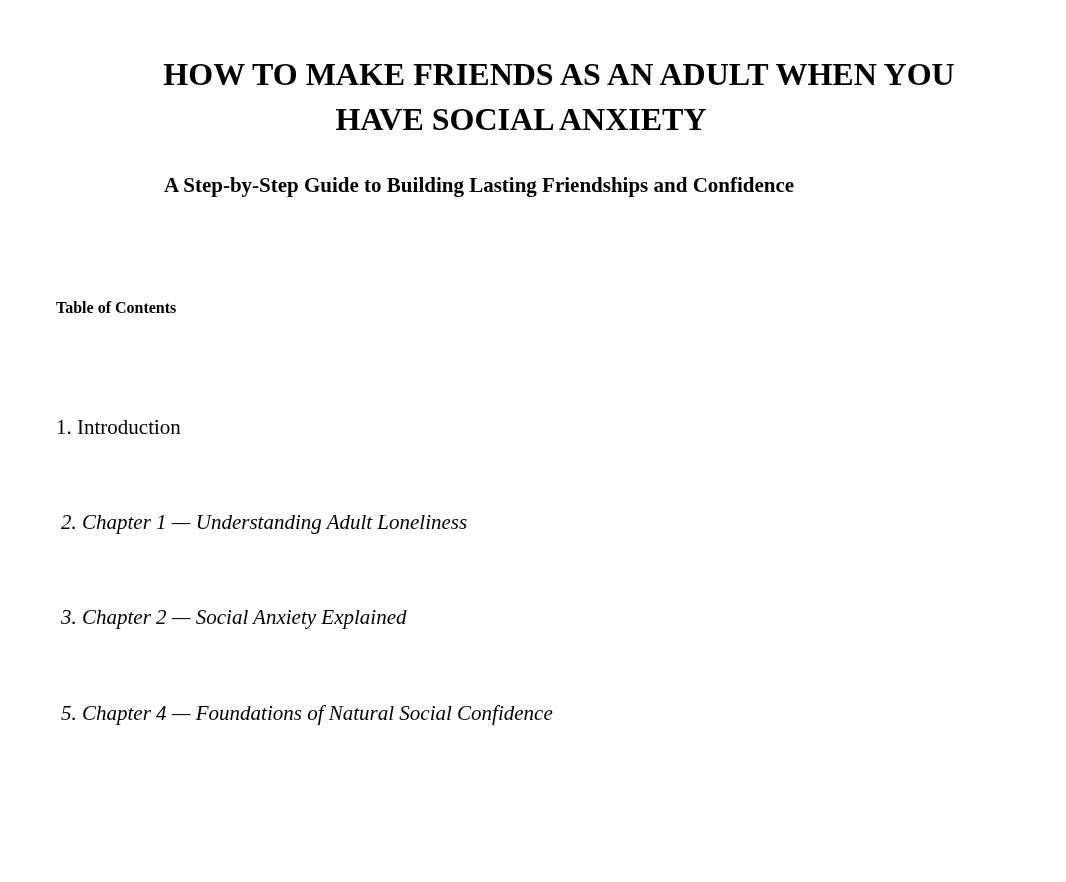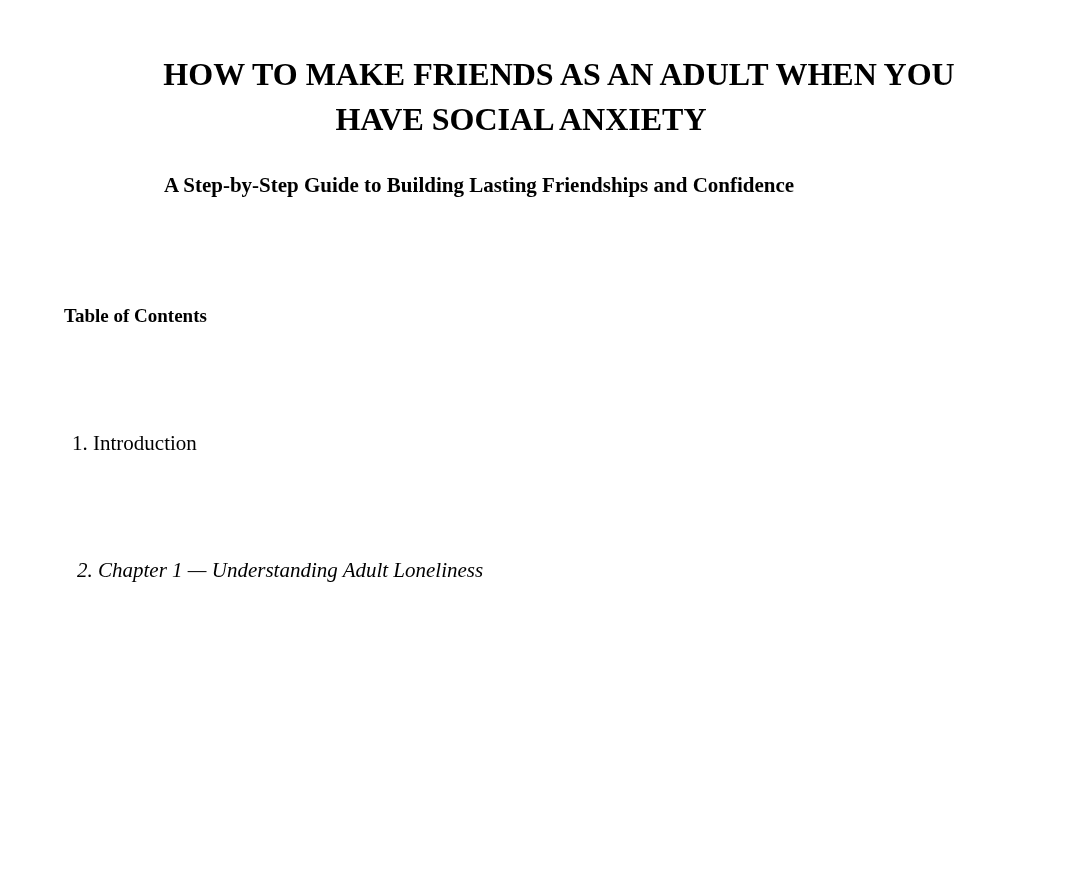--- a/index.html
+++ b/index.html
@@ -37,50 +37,52 @@
       font-size: 21px;
       line-height: 26px;
       margin: 12px;
       white-space: nowrap;
     }
     .toc-heading {
       position: absolute;
       top: 295px;
       left: 56px;
       font-weight: bold;
-      font-size: 19px;
+      font-size: 16px;
       line-height: 26px;
-      margin: 8px;
+      margin: 0;
     }
     .toc {
       position: absolute;
       top: 348px;
       left: 56px;
       font-size: 21px;
       line-height: 31.8px;
       white-space: pre;
     }
-    .toc div { margin: 16px; }
+    .toc div { margin: 0; }
     .toc .indented { padding-left: 5px; font-style: italic; }
   </style>
 </head>
 <body>
 
 <h1 class="title">
   <span class="l1">HOW TO MAKE FRIENDS AS AN ADULT WHEN YOU</span>
   <span class="l2">HAVE SOCIAL ANXIETY</span>
 </h1>
 
 <h2 class="subtitle">A Step-by-Step Guide to Building Lasting Friendships and Confidence</h2>
 
 <h3 class="toc-heading">Table of Contents</h3>
 
 <div class="toc">
   <div>1. Introduction</div>
   <div class="indented">2. Chapter 1 — Understanding Adult Loneliness</div>
+  <div class="indented">3. Chapter 2 — Social Anxiety Explained</div>
+  <div class="indented">5. Chapter 4 — Foundations of Natural Social Confidence</div>
   
   
   
   
   
   
   
   
   
 </div>

